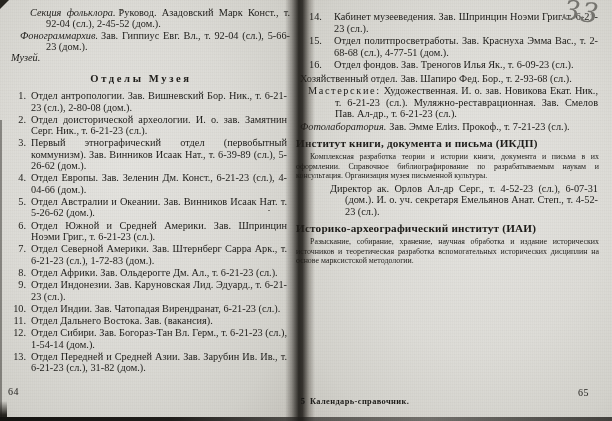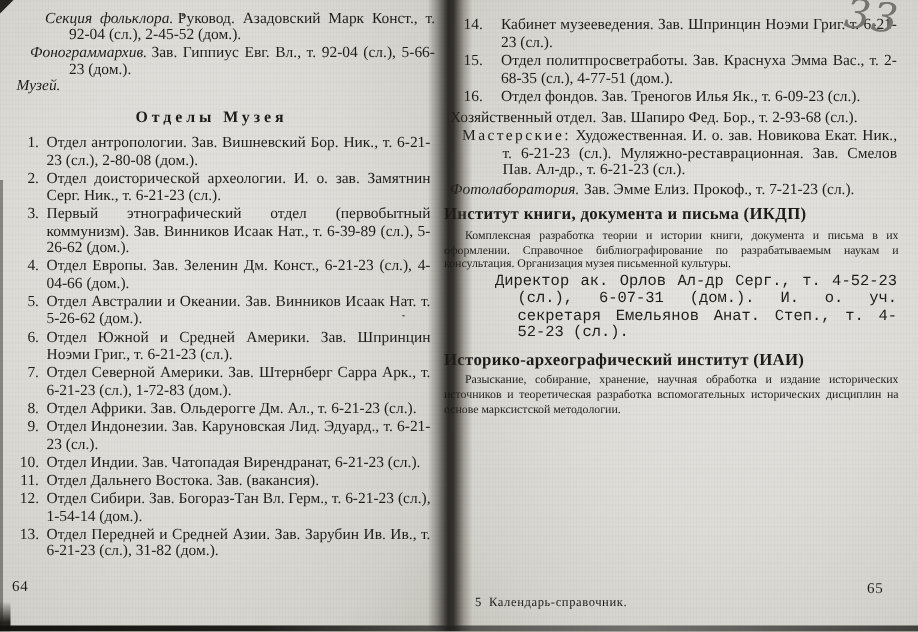--- a/index.html
+++ b/index.html
@@ -61,23 +61,23 @@
     text-align:left; padding-left:13px; box-sizing:border-box;
   }
   .rpara { margin:0 7px 1px 0; text-align:justify; padding-left:39px; }
   .rpara.out-far  { text-indent:-35px; }
   .rpara.out-mid  { text-indent:-27px; }
   .lead-spaced { letter-spacing:1.6px; }
   .inst { margin:0; }
   .inst-title { font-weight:bold; font-size:11.2px; letter-spacing:.2px; margin:5px 7px 2px 0; white-space:nowrap; }
   .inst-address { margin:0 0 1px 34px; font-size:10.8px; }
   .inst-desc { font-size:7.9px; line-height:1.22; text-align:justify; text-indent:14px; margin:1px 6px 2px 0; }
-  .inst-staff { padding-left:49px; text-indent:-15px; text-align:justify; margin:1px 7px 2px 0;font-family:Liberation Mono, monospace; }
+  .inst-staff { padding-left:49px; text-indent:-15px; text-align:justify; margin:1px 7px 2px 0; }
 
-  .footer-row { position:absolute; left:296px; top:397px; z-index:7; font-size:8.4px; font-weight:normal; letter-spacing:.4px;margin-left:16px; }
+  .footer-row { position:absolute; left:296px; top:397px; z-index:7; font-size:8.4px; font-weight:bold; letter-spacing:.4px; }
   .footer-sig { display:inline-block; width:14px; text-align:center; color:#151413; }
   .handwritten {
     position:absolute; left:563px; top:-4px; z-index:3;
     font-family:"DejaVu Serif",serif; font-style:italic;
     font-size:27px; color:#75746f; letter-spacing:1px;
     transform:rotate(7deg);
   }
 
   
   .edge-bottom {
@@ -146,21 +146,21 @@
     <div class="pagenum pagenum-left">64</div>
   </div>
 
   <div class="page page-right"></div>
   <div class="right-content">
 
     <ol class="dept-list-r">
 
         <li><span class="num-r">14.</span><span>Кабинет музееведения. Зав. Шпринцин Ноэми Григ. т. 6-21-23 (сл.).</span></li>
 
-        <li><span class="num-r">15.</span><span>Отдел политпросветработы. Зав. Краснуха Эмма Вас., т. 2-68-35 (сл.), 4-77-51 (дом.).</span></li>
+        <li><span class="num-r">15.</span><span>Отдел политпросветработы. Зав. Краснуха Эмма Вас., т. 2-68-68 (сл.), 4-77-51 (дом.).</span></li>
 
         <li><span class="num-r">16.</span><span>Отдел фондов. Зав. Треногов Илья Як., т. 6-09-23 (сл.).</span></li>
       </ol>
 
     <p class="rpara out-far"><span class="lead-gap">Хозяйственный отдел.</span><span>Зав. Шапиро Фед. Бор., т. 2-93-68 (сл.).</span></p>
 
     <p class="rpara out-mid"><span class="lead-spaced lead-gap">Мастерские:</span><span>Художественная. И. о. зав. Новикова Екат. Ник., т. 6-21-23 (сл.). Муляжно-реставрационная. Зав. Смелов Пав. Ал-др., т. 6-21-23 (сл.).</span></p>
 
     <p class="rpara out-far"><span class="lead-italic lead-gap">Фотолаборатория.</span><span>Зав. Эмме Елиз. Прокоф., т. 7-21-23 (сл.).</span></p>
 

